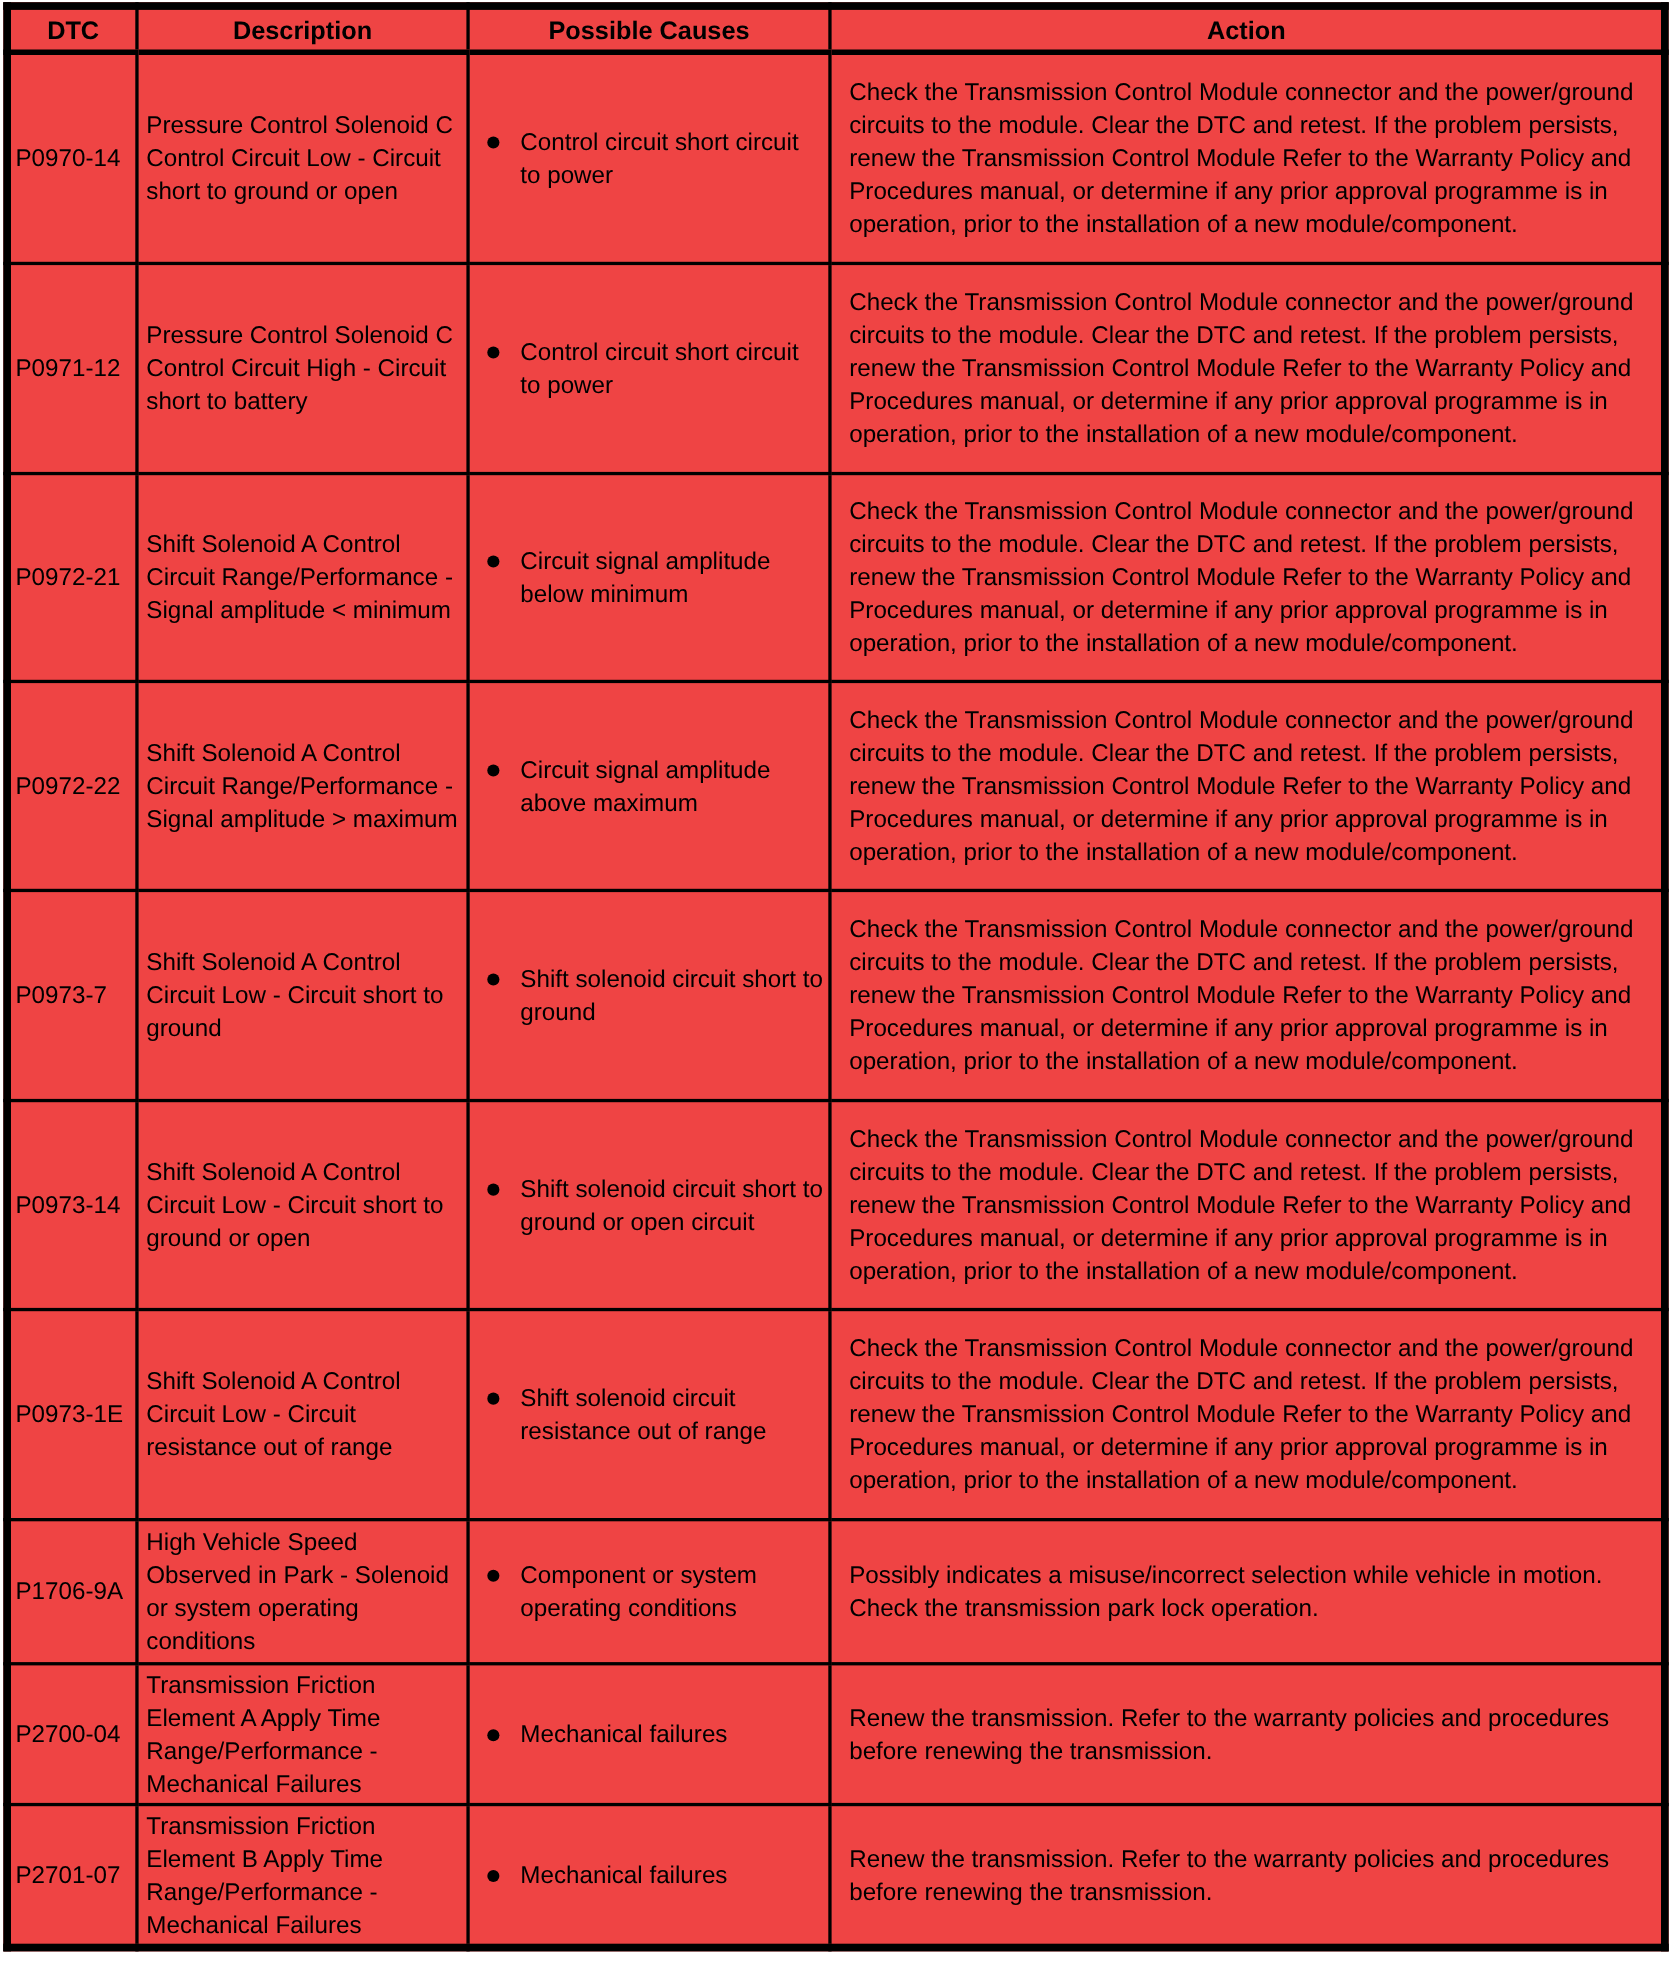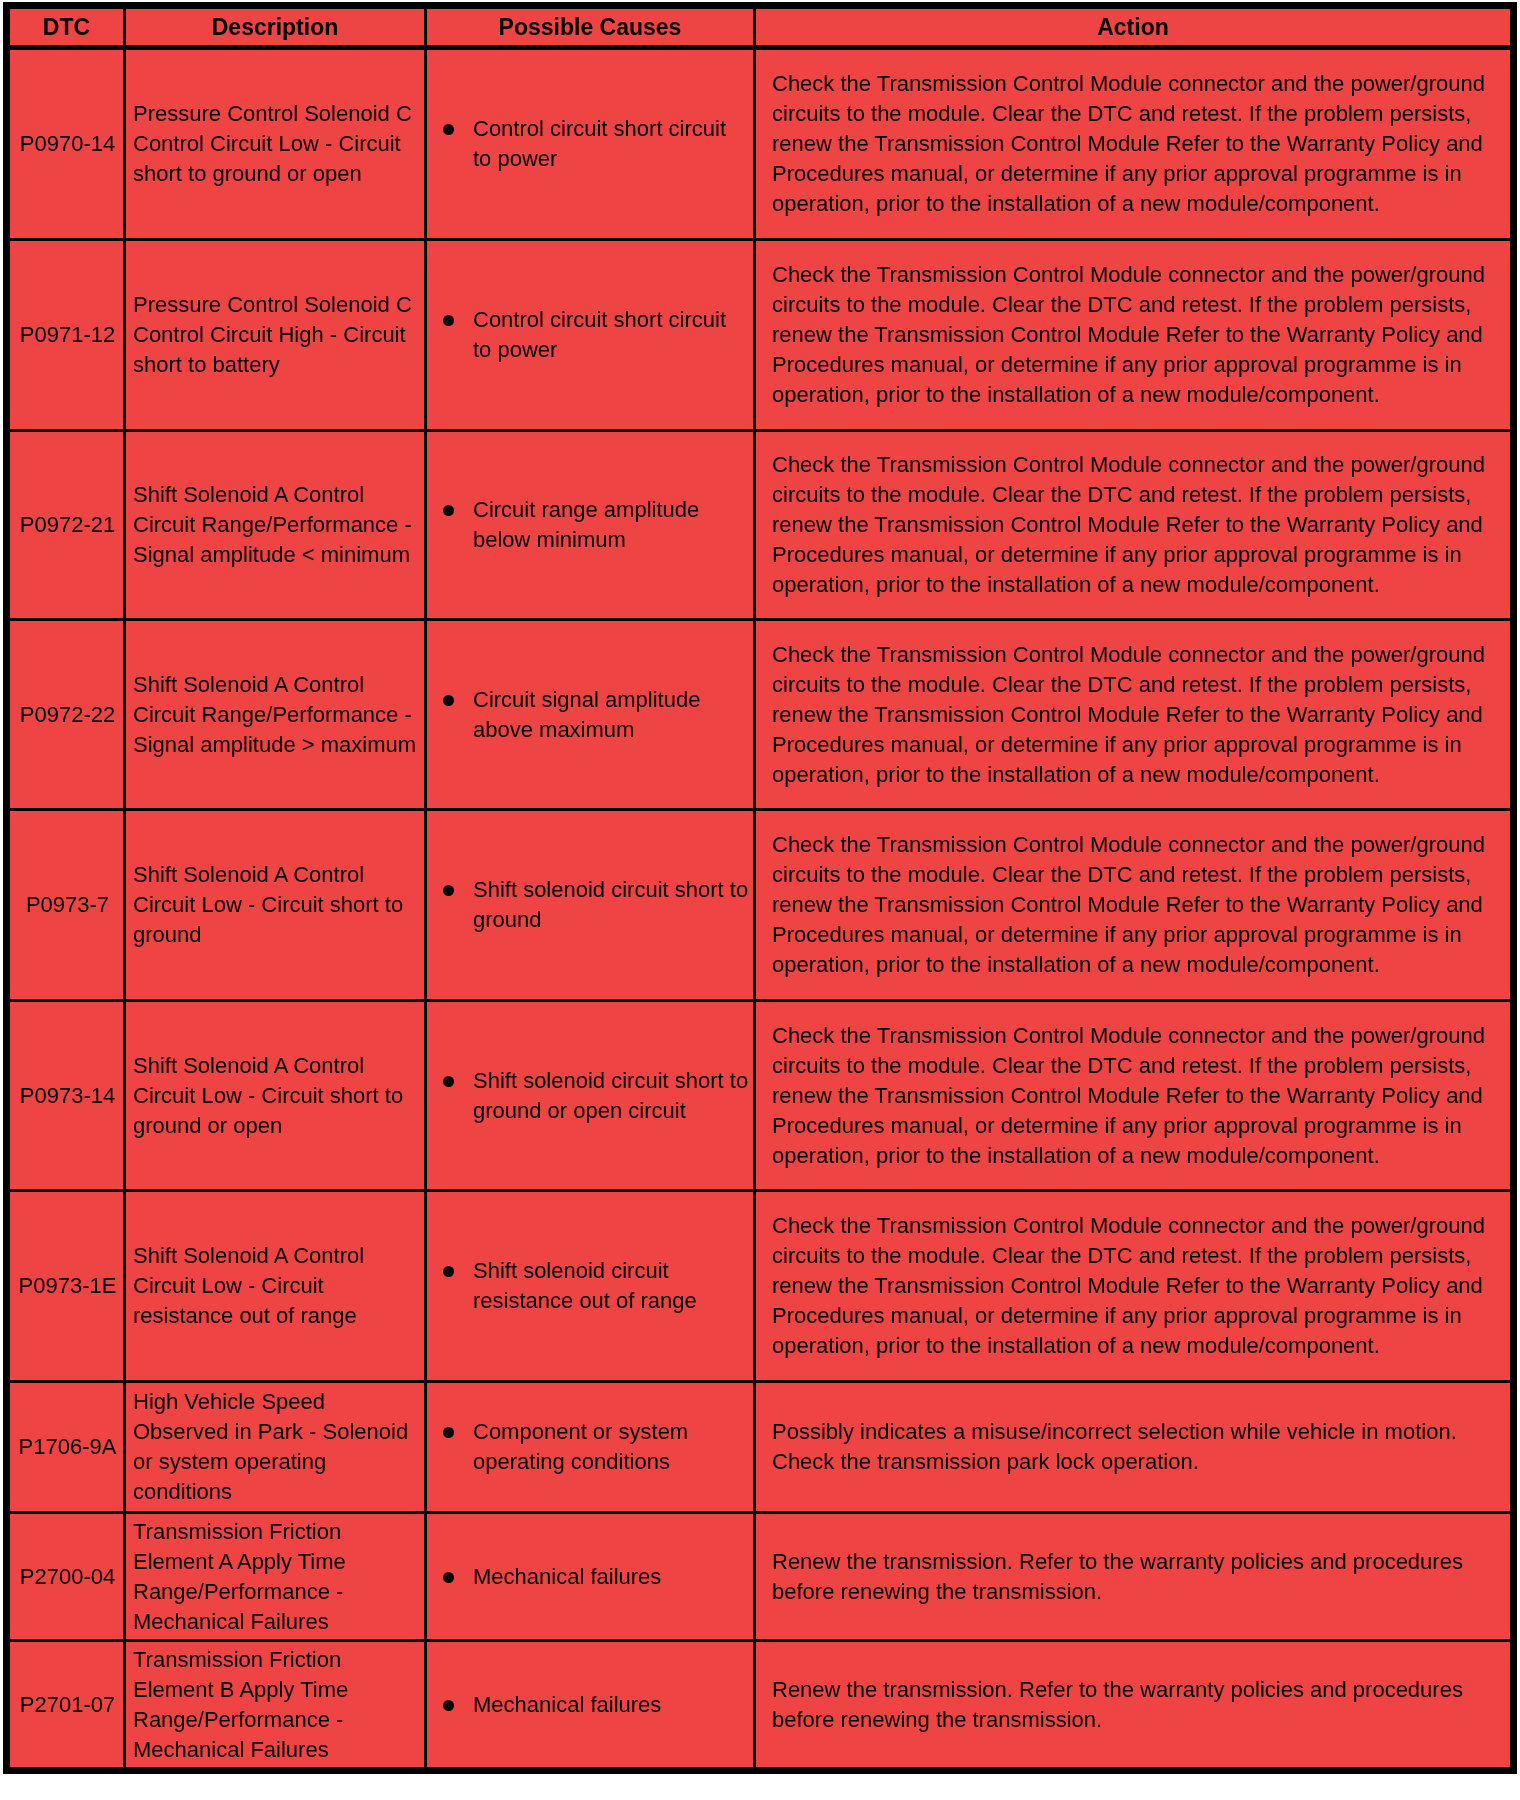--- a/index.html
+++ b/index.html
@@ -38,21 +38,21 @@
     font-size: 22px;
     line-height: 30px;
     vertical-align: middle;
     padding: 2px 6px;
     overflow: hidden;
     word-wrap: break-word;
   }
   td.dtc {
     padding-left: 4px;
     padding-right: 2px;
-    text-align: center;
+    text-align: left;
   }
   td.description {
     padding-left: 7px;
     padding-right: 6px;
   }
   td.causes {
     padding-left: 16px;
     padding-right: 4px;
   }
   .cause-item {
@@ -117,21 +117,21 @@
             </div>
           </td>
     <td class="action">Check the Transmission Control Module connector and the power/ground circuits to the module. Clear the DTC and retest. If the problem persists, renew the Transmission Control Module Refer to the Warranty Policy and Procedures manual, or determine if any prior approval programme is in operation, prior to the installation of a new module/component.</td>
   </tr>
         <tr style="height: 189px;">
     <td class="dtc">P0972-21</td>
     <td class="description">Shift Solenoid A Control Circuit Range/Performance - Signal amplitude &lt; minimum</td>
     <td class="causes">
             <div class="cause-item">
               <span class="bullet"></span>
-              <span class="cause-text">Circuit range amplitude below minimum</span>
+              <span class="cause-text">Circuit signal amplitude below minimum</span>
             </div>
           </td>
     <td class="action">Check the Transmission Control Module connector and the power/ground circuits to the module. Clear the DTC and retest. If the problem persists, renew the Transmission Control Module Refer to the Warranty Policy and Procedures manual, or determine if any prior approval programme is in operation, prior to the installation of a new module/component.</td>
   </tr>
         <tr style="height: 190px;">
     <td class="dtc">P0972-22</td>
     <td class="description">Shift Solenoid A Control Circuit Range/Performance - Signal amplitude &gt; maximum</td>
     <td class="causes">
             <div class="cause-item">
               <span class="bullet"></span>

